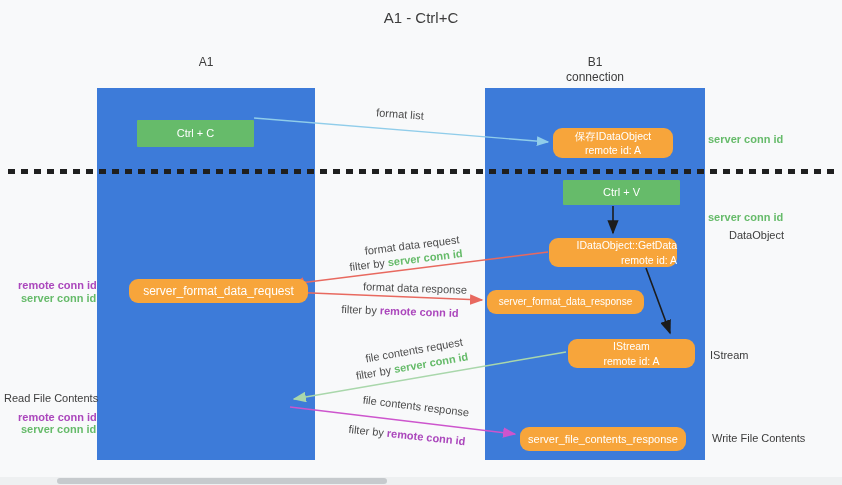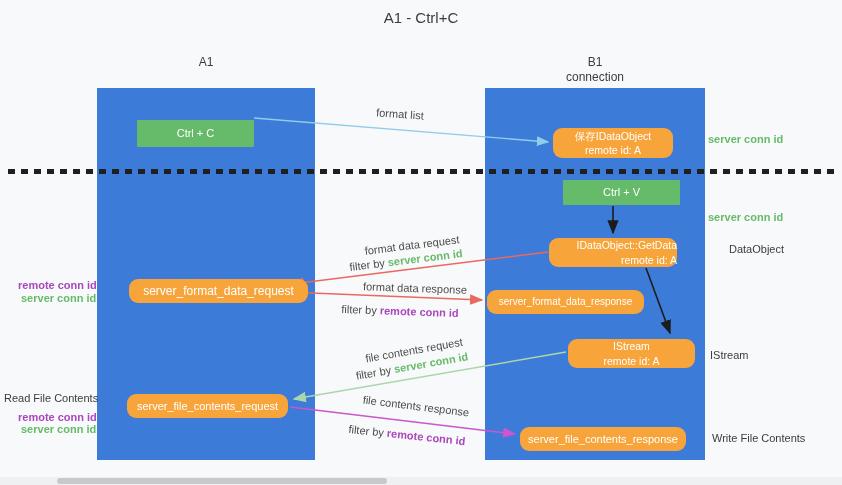--- a/index.html
+++ b/index.html
@@ -97,23 +97,20 @@
 
   <div class="abs node orange" style="left:487px; top:290px; width:157px; height:24px; font-size:10px;">
     <span>server_format_data_response</span>
   </div>
 
   <div class="abs node orange" style="left:568px; top:339px; width:127px; height:29px;">
     <span>IStream</span>
     <span>remote id: A</span>
   </div>
 
-  <div class="abs node orange" style="left:127px; top:394px; width:161px; height:24px; font-size:11px;">
-    <span>server_file_contents_request</span>
-  </div>
 
   <div class="abs node orange" style="left:520px; top:427px; width:166px; height:24px; font-size:11px;">
     <span>server_file_contents_response</span>
   </div>
 
   <div class="abs edge-label" style="left:350px; top:108px; width:100px; transform:rotate(4deg);">
     <span>format list</span>
   </div>
 
   <div class="abs edge-label" style="left:352px; top:239px; width:120px; transform:rotate(-7deg);">
@@ -149,21 +146,21 @@
   </div>
 
   <div class="abs side-label bold-purple" style="left:18px; top:279px;">remote conn id</div>
   <div class="abs side-label bold-green" style="left:21px; top:292px;">server conn id</div>
   <div class="abs side-label" style="left:4px; top:392px;">Read File Contents</div>
   <div class="abs side-label bold-purple" style="left:18px; top:411px;">remote conn id</div>
   <div class="abs side-label bold-green" style="left:21px; top:423px;">server conn id</div>
 
   <div class="abs side-label bold-green" style="left:708px; top:133px;">server conn id</div>
   <div class="abs side-label bold-green" style="left:708px; top:211px;">server conn id</div>
-  <div class="abs side-label" style="left:710px; top:243px;padding-left:19px;">DataObject</div>
+  <div class="abs side-label" style="left:710px; top:229px;padding-left:19px;">DataObject</div>
   <div class="abs side-label" style="left:710px; top:349px;">IStream</div>
   <div class="abs side-label" style="left:712px; top:432px;">Write File Contents</div>
 
   <div class="abs scroll-track" style="left:0; top:477px; width:842px; height:8px;">
     <div class="abs scroll-thumb" style="left:57px; top:1px; width:330px; height:6px;"></div>
   </div>
 
 </div>
 
 </body></html>

